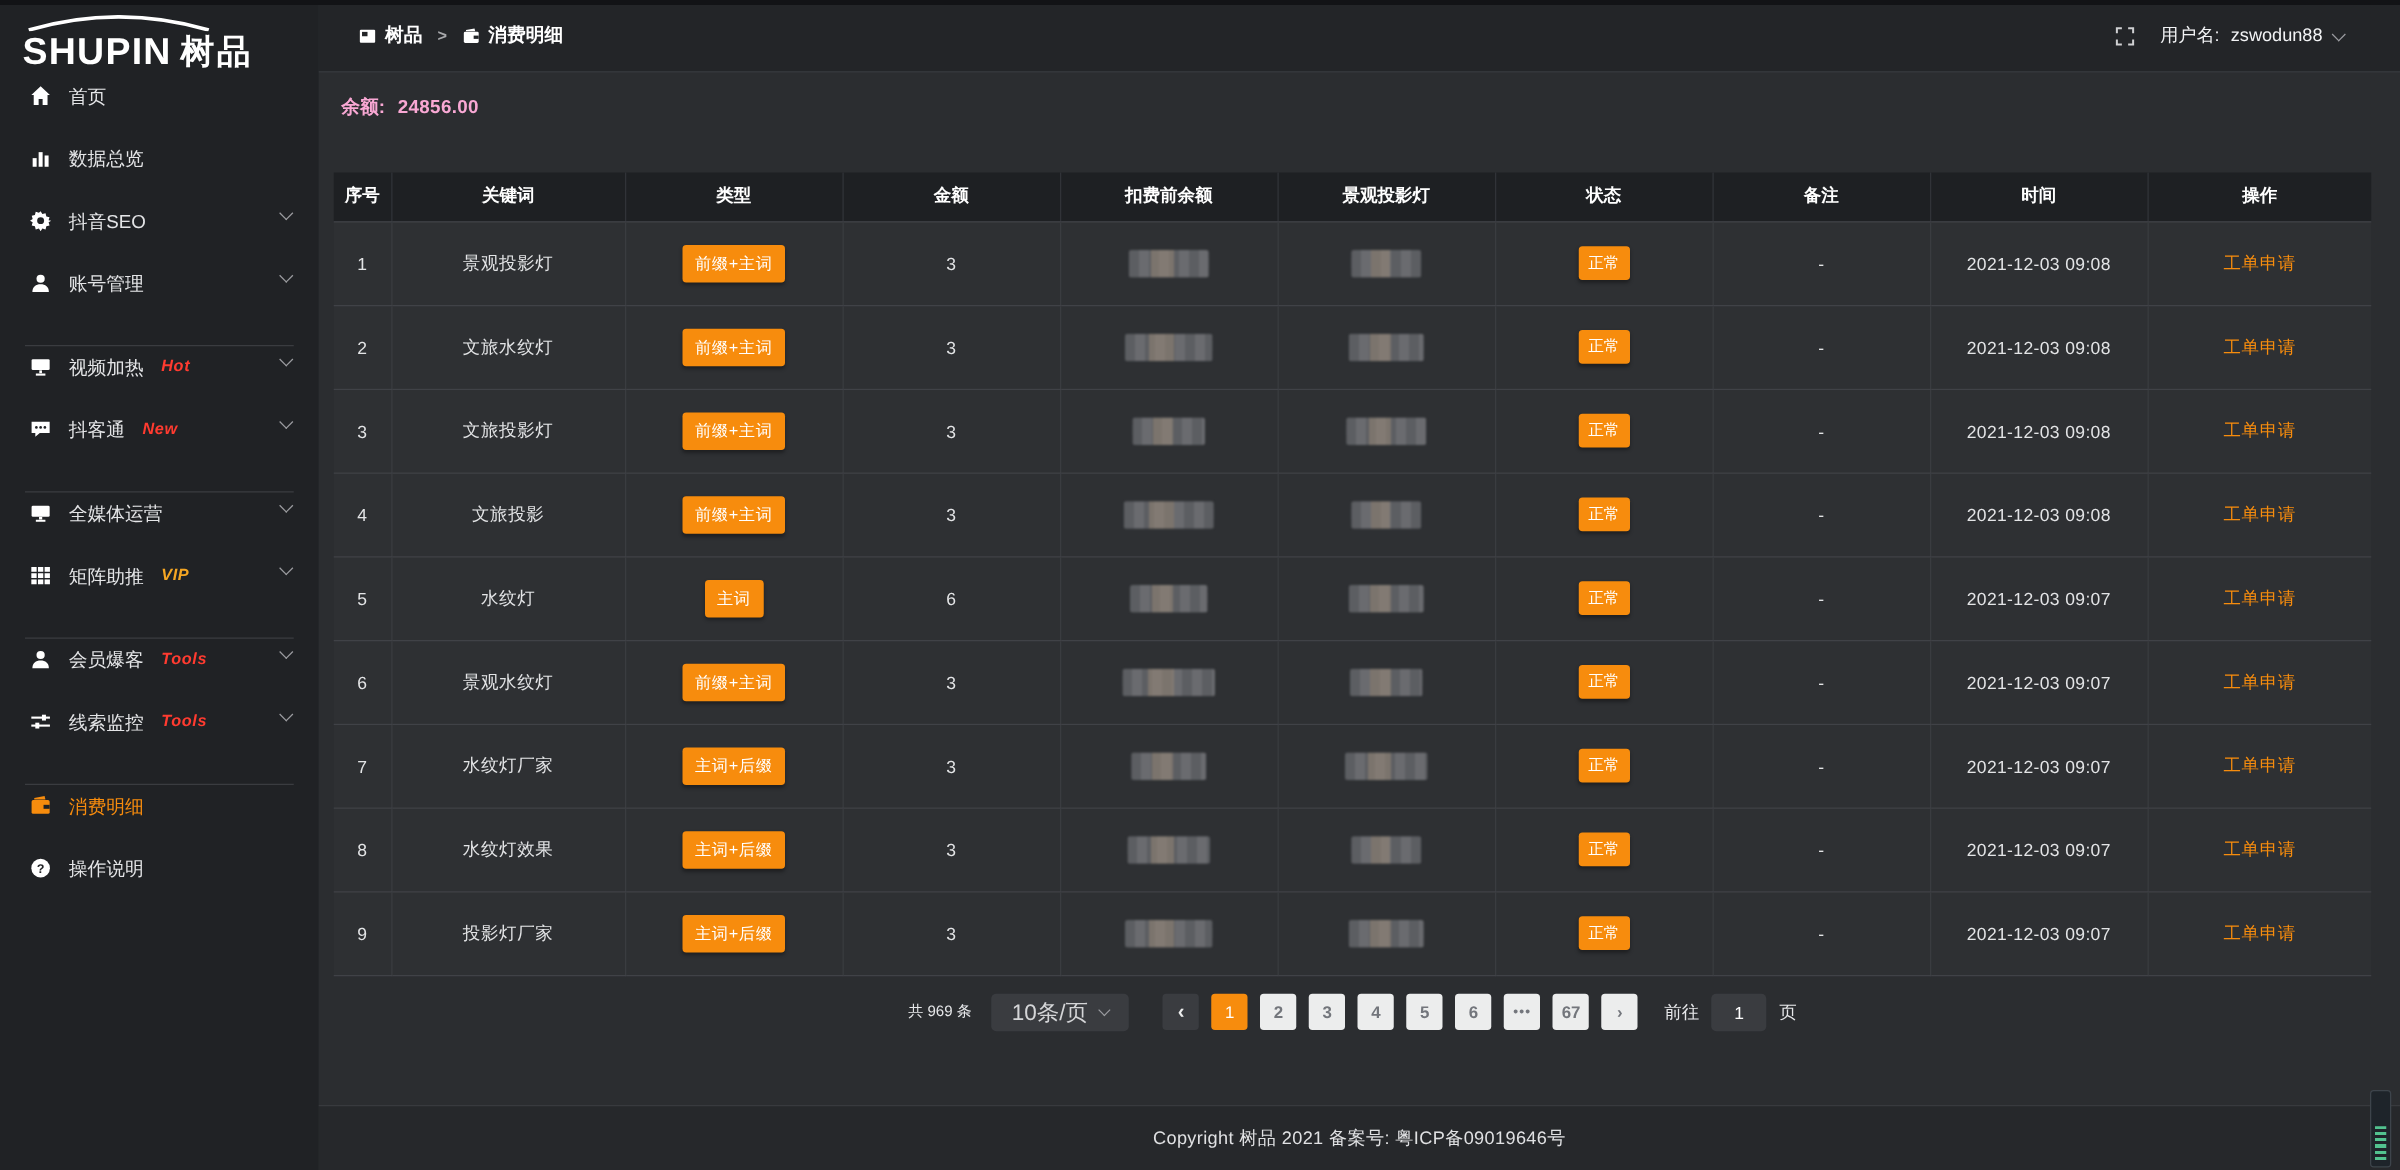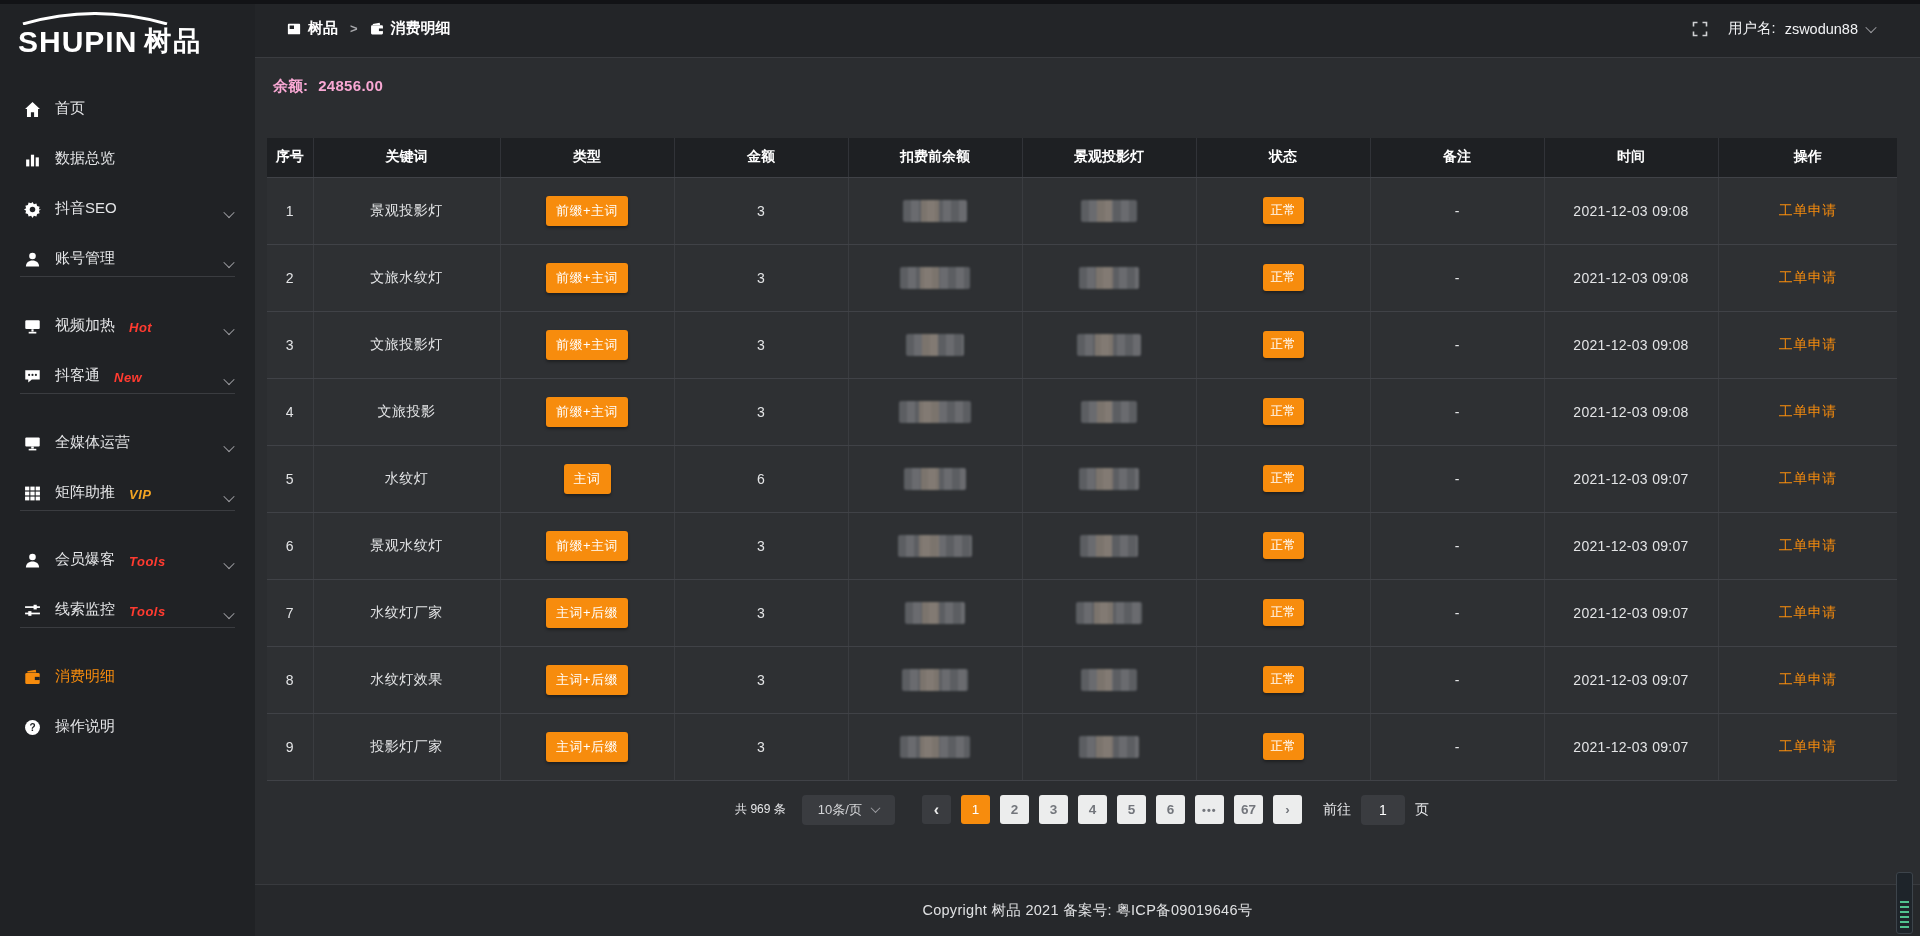--- a/index.html
+++ b/index.html
@@ -25,21 +25,21 @@
   .top-strip{position:fixed;top:0;left:0;width:1920px;height:4px;background:#121316;z-index:50}
 
   
   .sidebar{width:255px;flex:none;background:var(--sidebar-bg);height:936px;overflow:hidden}
   .logo{padding:12px 0 0 18px;height:62px}
   .logo-arc{display:block;margin-left:2px}
   .logo-row{display:flex;align-items:flex-end;margin-top:-2px}
   .logo-en{font-size:30px;font-weight:800;letter-spacing:1px;color:#fff}
   .logo-cn{font-size:27px;font-weight:800;color:#fff;margin-left:7px;letter-spacing:2px}
   .side-nav{padding-top:6px}
-  .side-item{height:50px;display:flex;align-items:flex-end;padding:0 22px 0 24px;cursor:pointer;color:#e4e5e7;font-size:15px}
+  .side-item{height:50px;display:flex;align-items:flex-start;padding:0 22px 0 24px;cursor:pointer;color:#e4e5e7;font-size:15px}
   .si-icon{width:17px;height:17px;margin-right:14px;flex:none;color:#fff;display:flex;align-items:center;justify-content:center}
   .si-icon svg{width:17px;height:17px;display:block}
   .si-badge{font-style:italic;font-weight:bold;font-size:13px;margin-left:14px;letter-spacing:.5px}
   .badge-red{color:#ff3b30}
   .badge-gold{color:#f5a623}
   .chev{margin-left:auto;width:8px;height:8px;border-right:1.6px solid #9b9ca0;border-bottom:1.6px solid #9b9ca0;transform:rotate(45deg) translate(-1px,-1px)}
   .side-item.active{color:var(--accent)}
   .side-item.active .si-icon{color:var(--accent)}
   .side-divider{height:1px;background:#3a3c40;margin:8px 20px}
 
@@ -87,21 +87,21 @@
     background-image:
       linear-gradient(90deg, transparent 28%, rgba(155,138,120,.5) 28% 56%, transparent 56%),
       repeating-linear-gradient(90deg,#5c5e62 0 8px,#6a6b6f 8px 16px),
       repeating-linear-gradient(0deg,rgba(0,0,0,.14) 0 8px,rgba(255,255,255,.08) 8px 16px);
     filter:blur(1px);
   }
 
   
   .pager{display:flex;align-items:center;justify-content:center;margin-top:14px}
   .pg-total{color:#e6e7e9;font-size:12px;margin-right:16px}
-  .pg-size{background:#3a3c40;color:#d4d5d7;height:30px;min-width:90px;border-radius:4px;display:flex;align-items:center;justify-content:center;gap:10px;font-size:13px;margin-right:22px;padding:0 16px;cursor:pointer}
+  .pg-size{background:#3a3c40;color:#d4d5d7;height:30px;min-width:90px;border-radius:4px;display:flex;align-items:center;justify-content:center;gap:10px;font-size:18px;margin-right:22px;padding:0 16px;cursor:pointer}
   .pg-size .chev{margin-left:0;width:7px;height:7px}
   .pbtn{height:29px;min-width:29px;border-radius:3px;display:flex;align-items:center;justify-content:center;font-size:13.5px;margin:0 5px;cursor:pointer;padding:0 4px}
   .pbtn.dark{background:#3a3c40;color:#eceded;font-size:16px;font-weight:bold}
   .pbtn.light{background:#eceded;color:#73767c;font-weight:bold}
   .pbtn.active{background:var(--accent);color:#fff}
   .pbtn.ellipsis{font-size:11px;letter-spacing:1px}
   .pg-goto{color:#e6e7e9;font-size:14px;margin-left:16px;display:flex;align-items:center;gap:10px}
   .pg-goto input{background:#3a3c40;color:#fff;width:44px;height:30px;border:none;border-radius:4px;text-align:center;font-size:14px;font-family:inherit}
 
   

